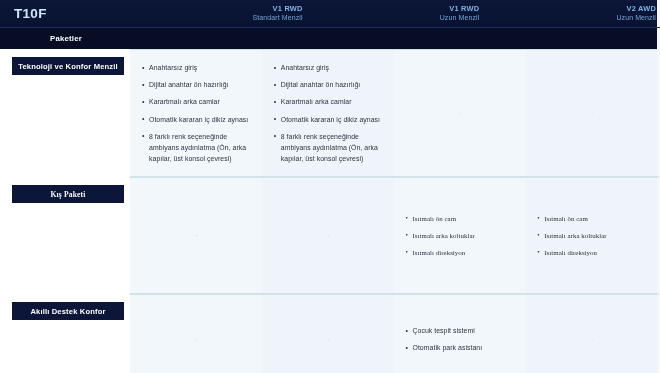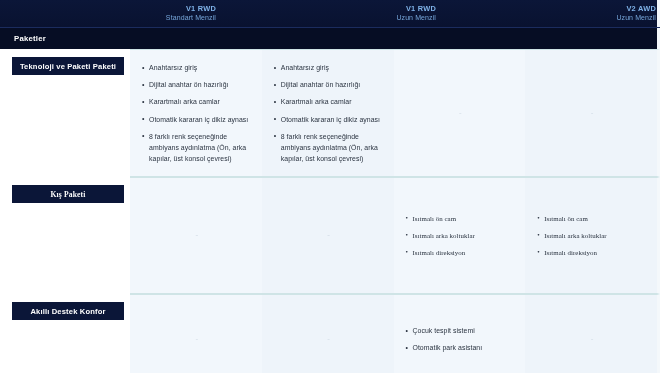--- a/index.html
+++ b/index.html
@@ -84,20 +84,21 @@
     right: 0; top: 0; bottom: 0;
     width: 3px;
     background: #f4f8fb;
   }
   .subheader-label {
     padding-left: 14px;
     color: #ffffff;
     font-size: 7.8px;
     font-weight: 700;
     letter-spacing: 0.2px;
+    margin-left: 36px;
   }
 
   
   .section {
     position: relative;
     display: flex;
     width: 660px;
     background: #ffffff;
   }
   .section + .section { }
@@ -187,41 +188,42 @@
   .sec-kis   .section-body { min-height: 117px; font-family: Liberation Serif, serif; }
   .sec-akilli .section-label-col,
   .sec-akilli .section-body { min-height: 90px; }
 </style>
 </head>
 <body>
 
 <div class="spec-table">
 
   <div class="header">
+    <div class="model-cell">T10F</div>
     <div class="trim-cell">
       <span class="trim-name">V1 RWD</span>
       <span class="trim-range">Standart Menzil</span>
     </div>
     <div class="trim-cell">
       <span class="trim-name">V1 RWD</span>
       <span class="trim-range">Uzun Menzil</span>
     </div>
     <div class="trim-cell">
       <span class="trim-name">V2 AWD</span>
       <span class="trim-range">Uzun Menzil</span>
     </div>
   </div>
 
   <div class="subheader">
     <span class="subheader-label">Paketler</span>
   </div>
 
   <div class="section sec-tech">
     <div class="section-label-col">
-      <div class="section-pill">Teknoloji ve Paketi Paketi</div>
+      <div class="section-pill">Teknoloji ve Konfor Menzil</div>
     </div>
     <div class="section-body">
       <div class="cell shade-a">
         <ul class="feature-list">
           <li>Anahtarsız giriş</li>
           <li>Dijital anahtar ön hazırlığı</li>
           <li>Karartmalı arka camlar</li>
           <li>Otomatik kararan iç dikiz aynası</li>
           <li>8 farklı renk seçeneğinde ambiyans aydınlatma (Ön, arka kapılar, üst konsol çevresi)</li>
         </ul>

